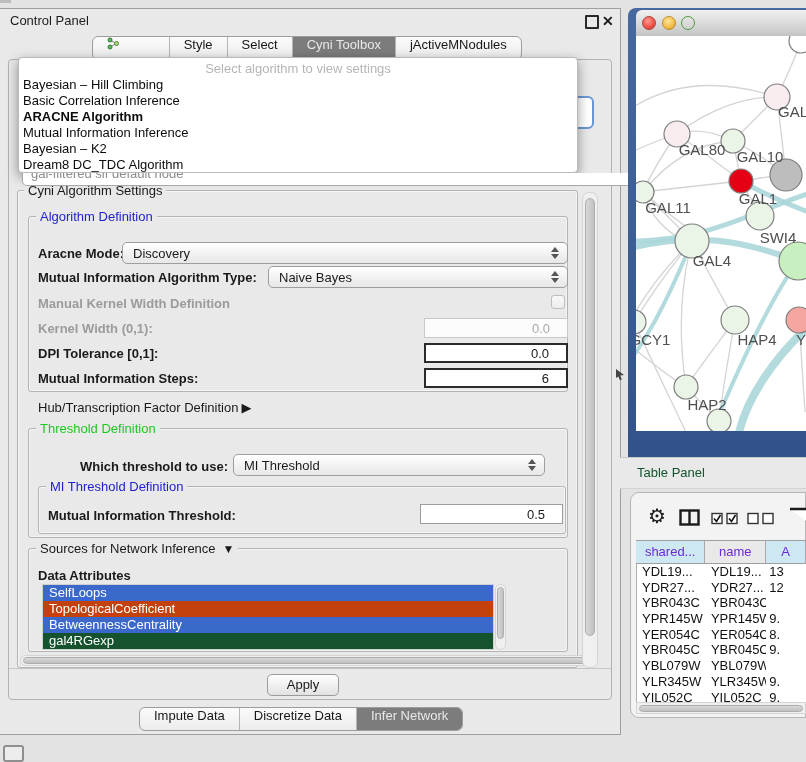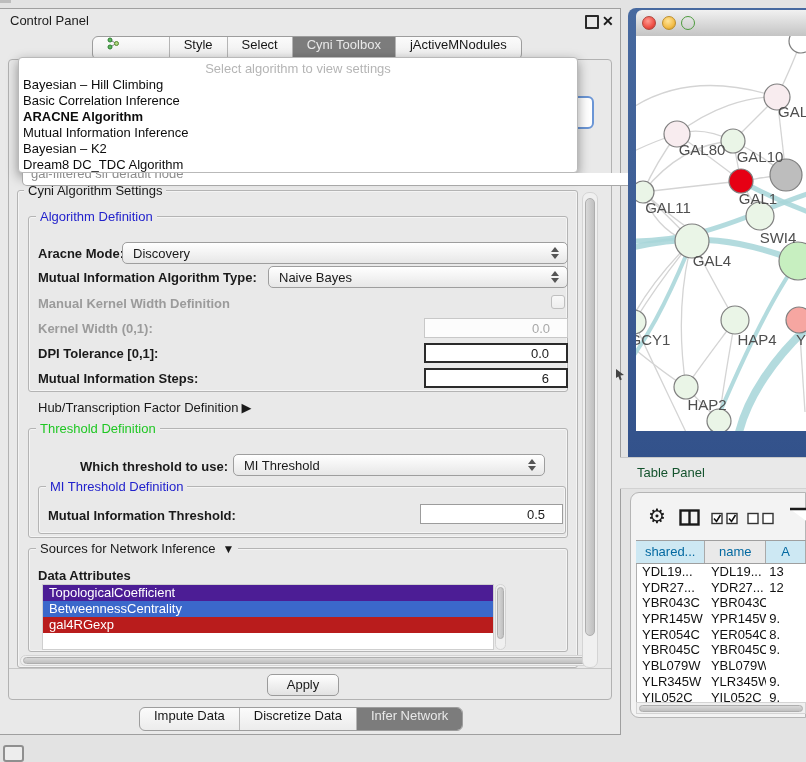--- a/index.html
+++ b/index.html
@@ -59,21 +59,21 @@
   .light{width:14px;height:14px;border-radius:50%;box-sizing:border-box;}
   .canvas{background:#fff;}
   .edge-thin{stroke:#d4d4d4;stroke-width:1.3;fill:none;}
   .edge-thick{stroke:#a8d6da;fill:none;opacity:.88;}
   .nodec{stroke:#7f7f7f;stroke-width:1.2;}
   .nlabel{font-family:"Liberation Sans",sans-serif;font-size:15px;fill:#4f4f4f;text-anchor:middle;}
   
   .tp-strip{background:#e9e9e9;border-top:1px solid #c9c9c9;border-bottom:1px solid #d2d2d2;box-sizing:border-box;}
   .tpanel{background:#f3f3f3;border:1px solid #b5b5b5;border-radius:9px 0 0 9px;box-sizing:border-box;}
   .th{display:flex;height:24px;border-top:1px solid #9f9f9f;border-bottom:1px solid #9f9f9f;box-sizing:border-box;}
-  .thc{box-sizing:border-box;border-right:1px solid #a9a9a9;text-align:center;line-height:22px;font-size:13px;color:#0369a1;overflow:hidden;white-space:nowrap;}
+  .thc{box-sizing:border-box;border-right:1px solid #a9a9a9;text-align:center;line-height:22px;font-size:13px;color:#6d28d9;overflow:hidden;white-space:nowrap;}
   .tr{display:flex;height:15.7px;background:#fff;}
   .td{box-sizing:border-box;font-size:13px;line-height:15.7px;white-space:nowrap;overflow:hidden;color:#111;}
   .icon-holder{color:#1a1a1a;}
 </style>
 </head>
 <body>
 
 <div id="screen">
 
   <div class="abs" style="left:0;top:0;width:11px;height:3px;background:#bdbdbd;"></div>
@@ -168,23 +168,24 @@
   <div class="abs lbl" style="left:48px;top:508px;">Mutual Information Threshold:</div>
   <div class="abs tf" style="left:420px;top:504px;width:143px;height:20px;">0.5</div>
 
   <div class="abs grp" style="left:28px;top:548px;width:540px;height:104px;"></div>
   <div class="abs glabel" style="left:36px;top:542px;display:flex;gap:7px;align-items:center;">
     <span>Sources for Network Inference</span>
     <span style="font-size:12px;">▼</span>
   </div>
   <div class="abs lbl" style="left:38px;top:568px;">Data Attributes</div>
   <div class="abs" id="attr-list" style="left:42px;top:584px;width:452px;height:66px;background:#fff;border:1px solid #cfcfcf;box-sizing:border-box;overflow:hidden;">
-      <div class="attr-item" style="background: #4c1d95;">TopologicalCoefficient</div>
+      <div class="attr-item" style="background: rgb(59, 104, 203);">SelfLoops</div>
+      <div class="attr-item" style="background: #c2410c;">TopologicalCoefficient</div>
       <div class="attr-item" style="background: rgb(59, 104, 203);">BetweennessCentrality</div>
-      <div class="attr-item" style="background: #b91c1c;">gal4RGexp</div>
+      <div class="attr-item" style="background: #14532d;">gal4RGexp</div>
     </div>
   <div class="abs sb-track" style="left:495px;top:584px;width:11px;height:66px;">
     <div class="sb-thumb" style="position:absolute;left:1px;top:2px;width:7px;height:52px;"></div>
   </div>
 
   <div class="abs sb-track" style="left:20px;top:655px;width:570px;height:11px;">
     <div class="sb-thumb h" style="position:absolute;left:2px;top:1px;width:564px;height:7px;"></div>
   </div>
 
   <div class="abs sb-track" style="left:582px;top:192px;width:16px;height:476px;">

